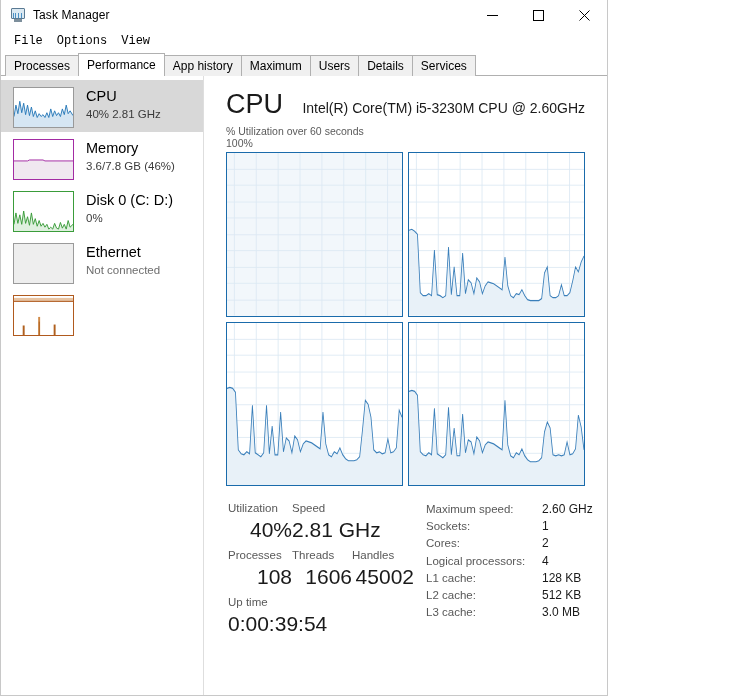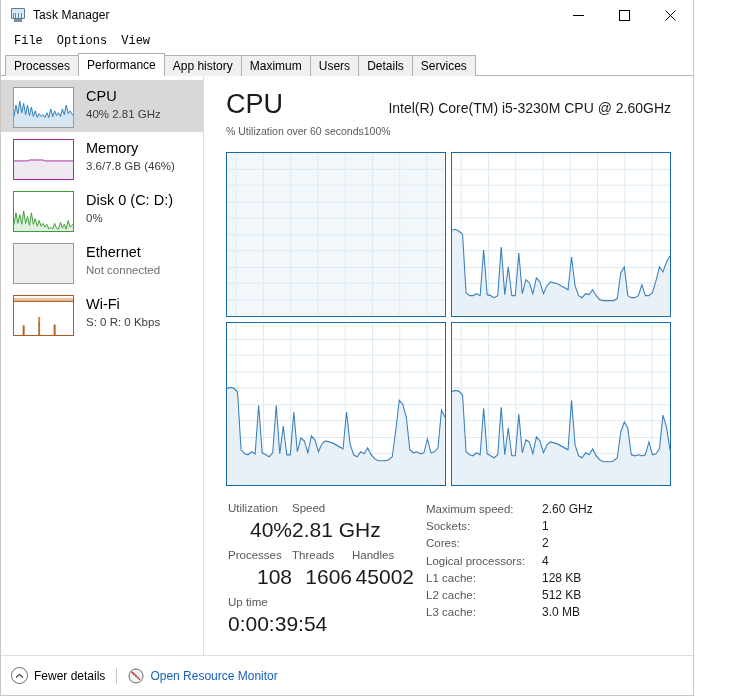--- a/index.html
+++ b/index.html
@@ -6,21 +6,21 @@
   html, body {
     margin: 0; padding: 0;
     width: 750px; height: 696px;
     overflow: hidden;
     background: #ffffff;
     font-family: "Liberation Sans", sans-serif;
     -webkit-font-smoothing: antialiased;
   }
   #app {
     position: relative;
-    width: 694px; height: 696px;
+    width: 608px; height: 696px;
     background: #15803d;
     border: 1px solid #c8c8c8;
     border-top: none;
     display: flex;
     flex-direction: column;
   }
 
   
   .titlebar {
     height: 31px;
@@ -208,23 +208,24 @@
     font-weight: 400;
   }
   .c-model {
     font-size: 14px;
     color: #1a1a1a;
     line-height: 20px;
   }
   .c-sub {
     display: flex;
     align-items: baseline;
-    justify-content: flex-start;
+    justify-content: space-between;
     margin-top: 5px;
-    margin-bottom: 15px;
+    margin-bottom: 3px;
+    flex-direction: column;
   }
   .c-sub span {
     font-size: 10.5px;
     color: #5a5a5a;
   }
 
   
   .graphs {
     display: grid;
     grid-template-columns: 1fr 1fr;
@@ -440,24 +441,20 @@
           <svg viewBox="0 0 61 41" preserveAspectRatio="none">
             <rect x="0" y="0" width="61" height="41" fill="#ffffff"></rect>
             <rect x="0" y="2" width="61" height="3" fill="#e8c4a2"></rect>
             <rect x="0" y="5" width="61" height="1.2" fill="#b05a1e"></rect>
             <rect x="9" y="31" width="2" height="10" fill="#b0601e"></rect>
             <rect x="25" y="22" width="2" height="19" fill="#d08a48"></rect>
             <rect x="25.6" y="27" width="1" height="14" fill="#b0601e"></rect>
             <rect x="41" y="30" width="2" height="11" fill="#b0601e"></rect>
           </svg>
         </div>
-        <div class="side-text">
-          <div class="side-name">Wi-Fi</div>
-          <div class="side-sub">S: 0 R: 0 Kbps</div>
-        </div>
       </div>
 
     </div>
 
     <div class="content">
 
       <div class="c-head">
         <div class="c-title">CPU</div>
         <div class="c-model">Intel(R) Core(TM) i5-3230M CPU @ 2.60GHz</div>
       </div>
@@ -581,36 +578,14 @@
             <div class="spec-k">L3 cache:</div>
             <div class="spec-v">3.0 MB</div>
           </div>
         </div>
 
       </div>
 
     </div>
   </div>
 
-  <div class="statusbar">
-    <div class="fewer">
-      <div class="chev">
-        <svg width="9" height="6" viewBox="0 0 9 6">
-            <path d="M1 4.5 L4.5 1.2 L8 4.5" fill="none" stroke="#4a4a4a" stroke-width="1.2"></path>
-          </svg>
-      </div>
-      <div class="fewer-label">Fewer details</div>
-    </div>
-    <div class="sb-sep"></div>
-    <div class="resmon">
-      <div class="resmon-icon">
-        <svg width="16" height="16" viewBox="0 0 16 16">
-          <circle cx="8" cy="8" r="7" fill="#f2f2f2" stroke="#6a6a6a" stroke-width="1"></circle>
-          <path d="M8 8 L4.2 4.4" stroke="#c0392b" stroke-width="1.6" stroke-linecap="round"></path>
-          <path d="M8 8 L11.6 11.2" stroke="#c0392b" stroke-width="1.4" stroke-linecap="round"></path>
-          <circle cx="8" cy="8" r="1.1" fill="#8a8a8a"></circle>
-        </svg>
-      </div>
-      <div class="resmon-label">Open Resource Monitor</div>
-    </div>
-  </div>
 
 </div>
 
 </body></html>

